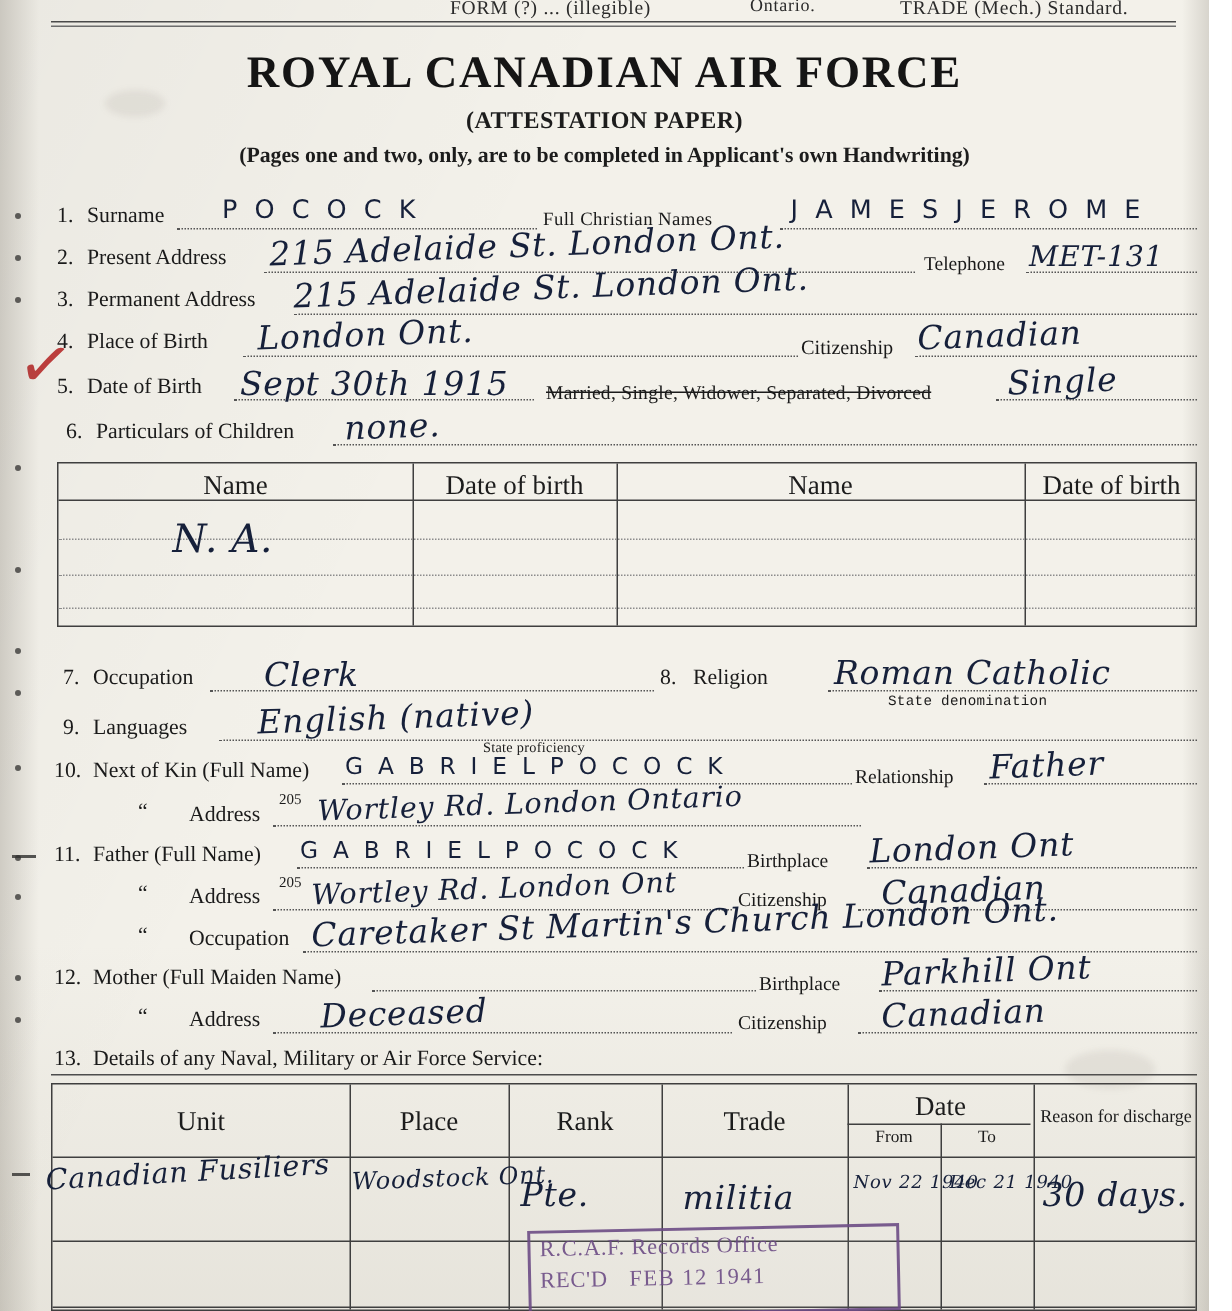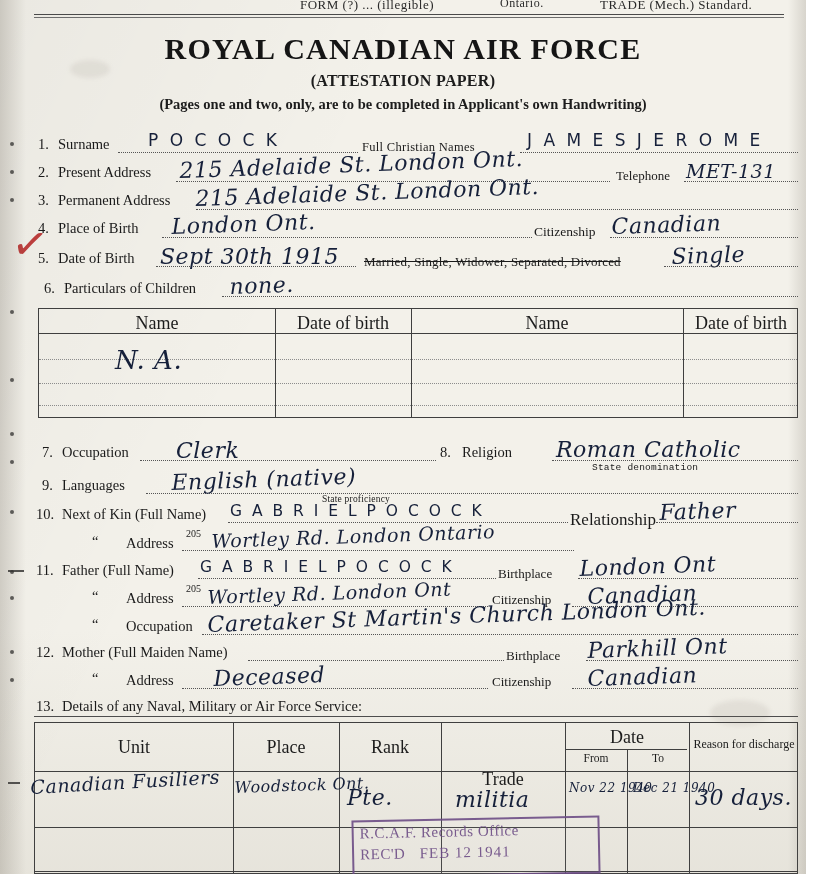--- a/index.html
+++ b/index.html
@@ -315,21 +315,21 @@
   <div class="p" style="top:477px; left:42px;">9.</div>
   <div class="p" style="top:477px; left:62px;">Languages</div>
   <div class="dots" style="top:493px; left:146px; width:652px;"></div>
   <div class="hw big tilt" style="top:470px; left:172px;">English (native)</div>
   <div class="p xs" style="top:494px; left:322px;">State proficiency</div>
 
   <div class="p" style="top:506px; left:36px;">10.</div>
   <div class="p" style="top:506px; left:62px;">Next of Kin (Full Name)</div>
   <div class="dots" style="top:522px; left:228px; width:340px;"></div>
   <div class="hw caps" style="top:502px; left:230px; font-size:15.5px; letter-spacing:2.5px;">G A B R I E L   P O C O C K</div>
-  <div class="p" style="top:510px; left:570px; font-size:17px;">Relationship</div>
+  <div class="p" style="top:510px; left:570px; font-size:13px;">Relationship</div>
   <div class="dots" style="top:522px; left:656px; width:142px;"></div>
   <div class="hw big tilt" style="top:500px; left:660px;">Father</div>
 
   <div class="p" style="top:533px; left:92px;">“</div>
   <div class="p" style="top:535px; left:126px;">Address</div>
   <div class="dots" style="top:550px; left:182px; width:392px;"></div>
   <div class="p sm" style="top:528px; left:186px; font-size:10px;">205</div>
   <div class="hw med tilt" style="top:530px; left:212px;">Wortley Rd.  London Ontario</div>
 
   <div class="p" style="top:562px; left:36px;">11.</div>
@@ -381,21 +381,21 @@
     <div class="vline" style="left:654px;"></div>
     <div class="vline" style="left:592px; top:26px;"></div>
     <div class="hline" style="top:26px; left:530px; right:110px;"></div>
     <div class="hline" style="top:48px;"></div>
     <div class="hline" style="top:104px;"></div>
     <div class="hline" style="top:148px;"></div>
 
     <div class="th" style="top:14px; left:0; width:198px;">Unit</div>
     <div class="th" style="top:14px; left:198px; width:106px;">Place</div>
     <div class="th" style="top:14px; left:304px; width:102px;">Rank</div>
-    <div class="th" style="top:14px; left:406px; width:124px;margin-top:32px;">Trade</div>
+    <div class="th" style="top:14px; left:406px; width:124px;">Trade</div>
     <div class="th" style="top:4px; left:530px; width:124px;">Date</div>
     <div class="th" style="top:29px; left:530px; width:62px; font-size:11.5px;">From</div>
     <div class="th" style="top:29px; left:592px; width:62px; font-size:11.5px;">To</div>
     <div class="th" style="top:14px; left:654px; width:110px; font-size:12px;">Reason for discharge</div>
 
     <div class="hw big tilt3" style="top:54px; left:-4px; font-size:19px; line-height:20px;">Canadian Fusiliers</div>
     <div class="hw tilt" style="top:56px; left:200px; font-size:16px; line-height:18px;">Woodstock Ont.</div>
     <div class="hw big" style="top:62px; left:312px;">Pte.</div>
     <div class="hw big" style="top:64px; left:420px;">militia</div>
     <div class="hw small" style="top:58px; left:534px; font-size:12px; line-height:14px;">Nov 22 1940</div>

